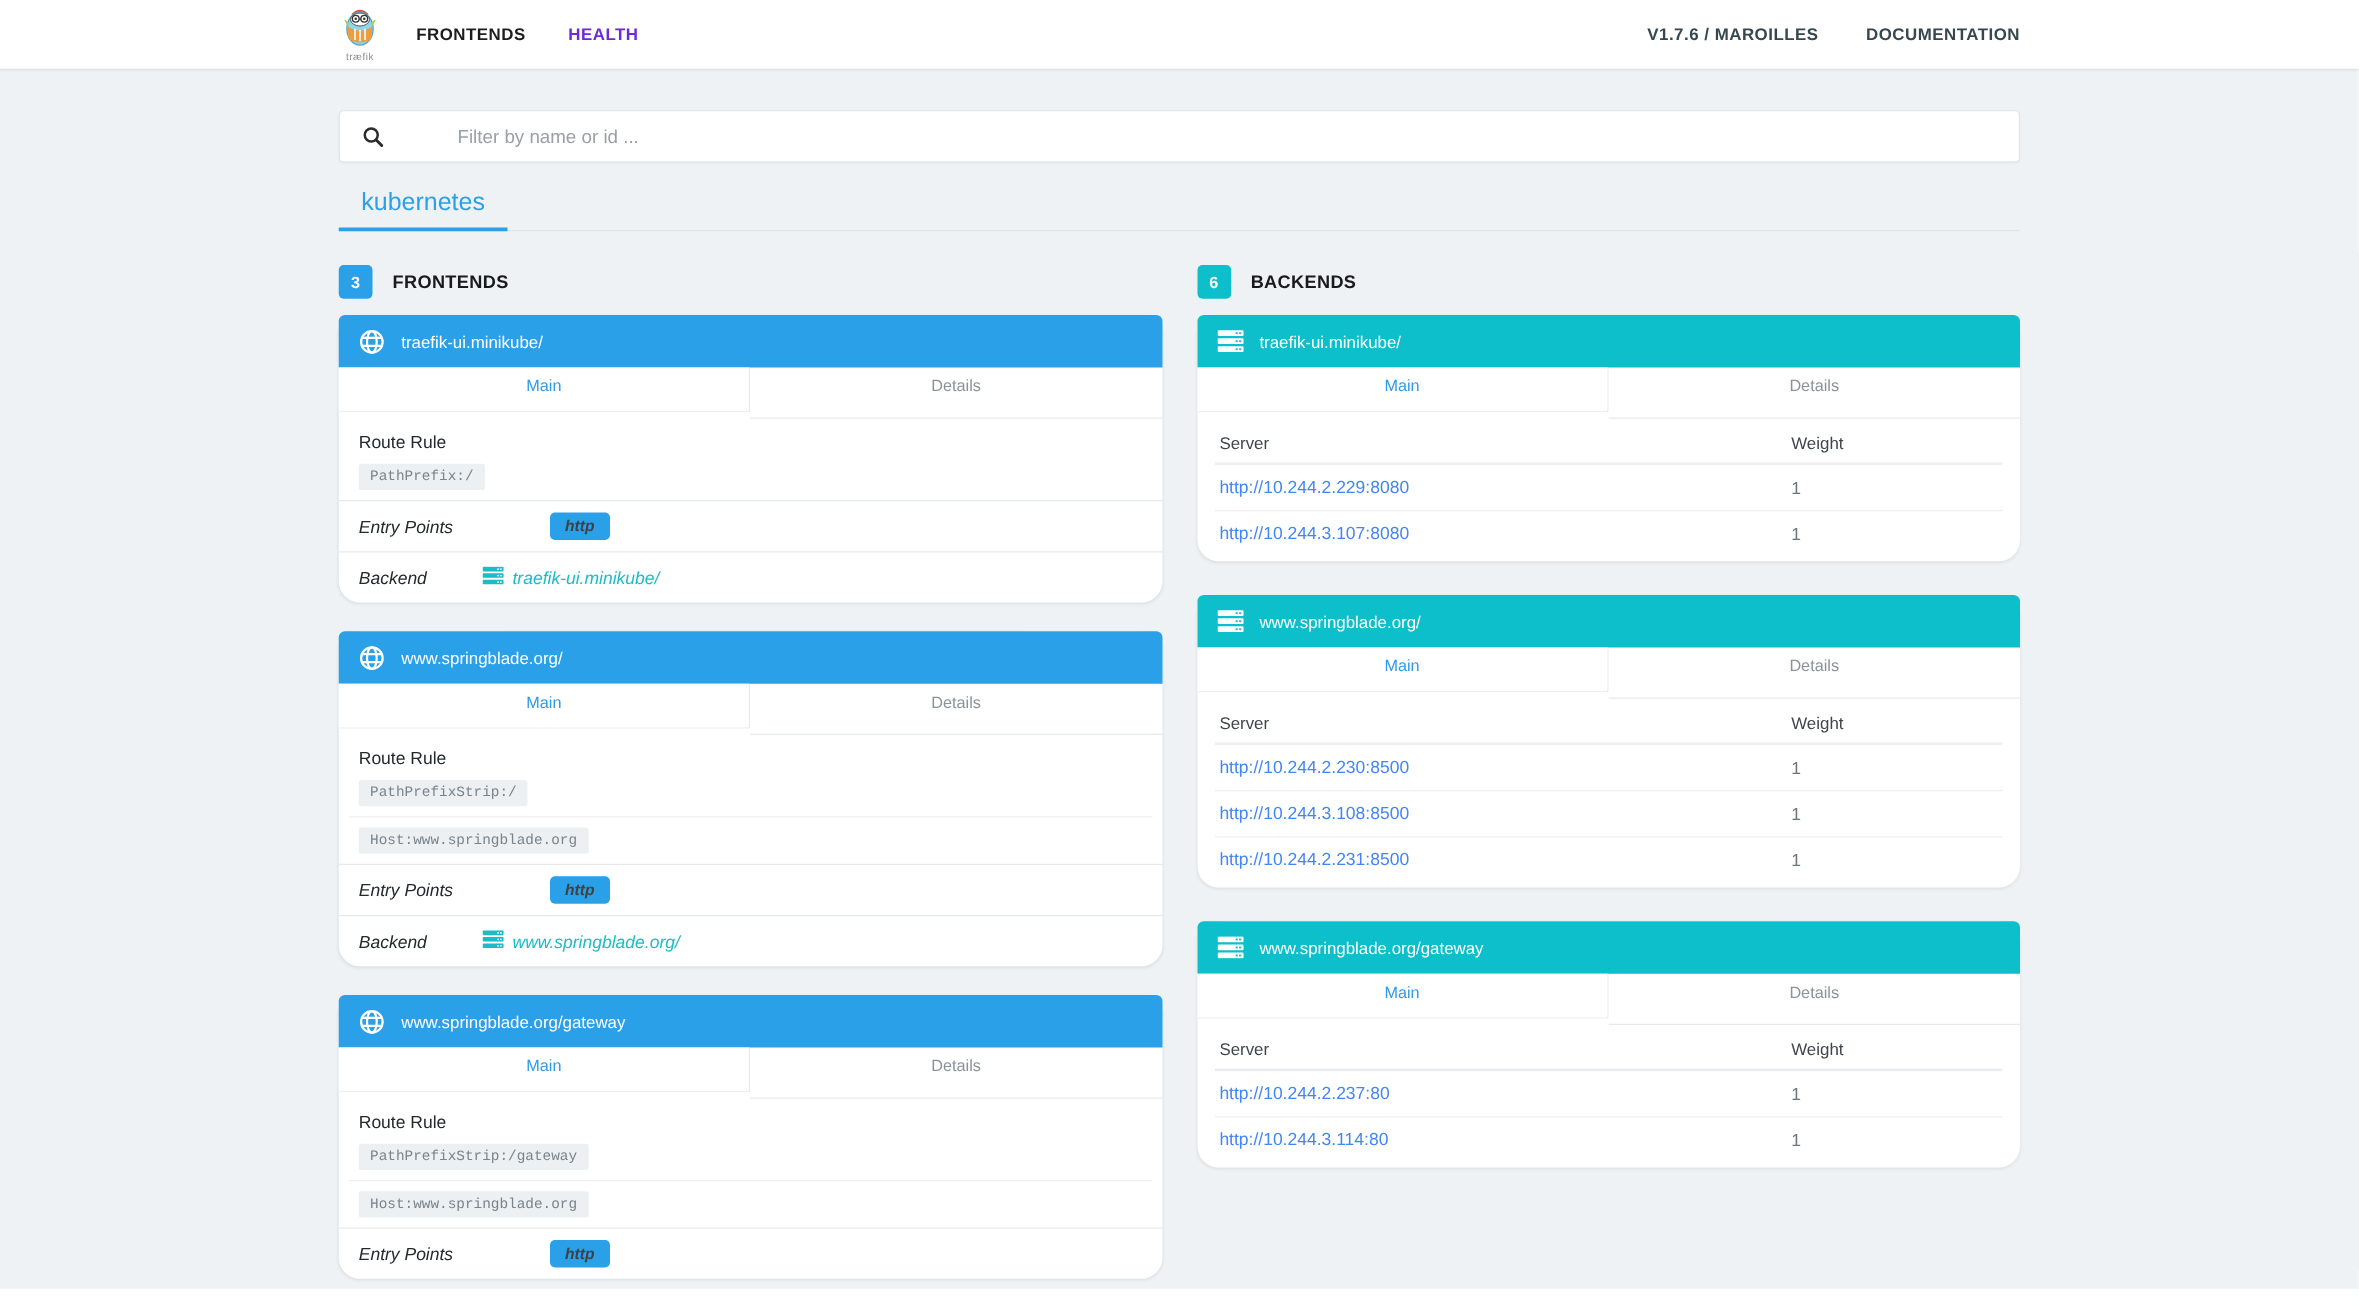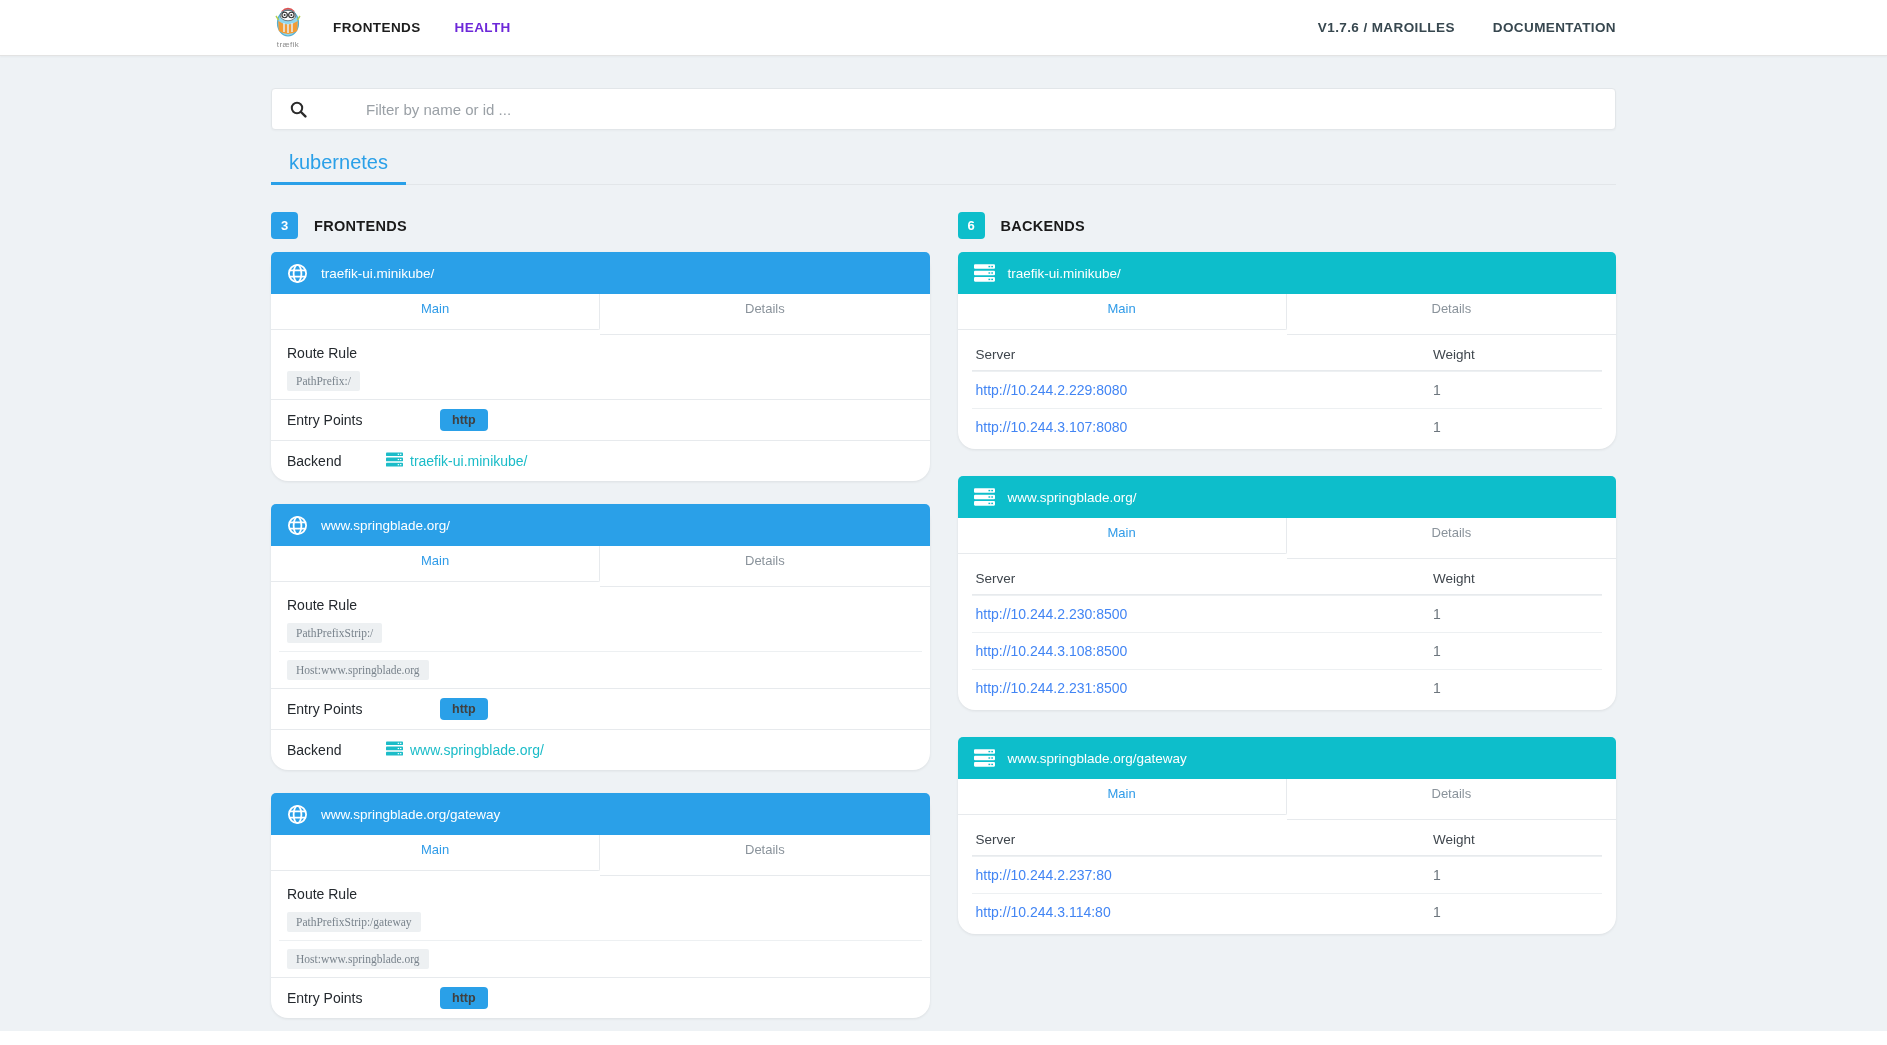--- a/index.html
+++ b/index.html
@@ -62,24 +62,24 @@
   .tab { width:50%; text-align:center; font-size:13px; line-height:29px; cursor:pointer; }
   .tab.active { height:36px; color:#2f9be8; background:#fff;
                 border-right:1px solid var(--hair); border-bottom:1px solid var(--hair);
                 border-radius:0 0 2px 0; }
   .tab.inactive { height:41px; color:#8a939b; border-bottom:1px solid var(--hair); }
 
   
   .rules-label { padding:10px 16px 2px; font-size:14px; color:#24292e; }
   .rule-row { margin:0 8px; padding:8px 8px; }
   .rule-row + .rule-row { border-top:1px solid #edf0f2; }
-  .rule-badge { display:inline-block; font-family:Liberation Serif, serif; font-size:11.5px;
+  .rule-badge { display:inline-block; font-family:Liberation Mono, monospace; font-size:11.5px;
                 color:#79838c; background:#edf0f2; padding:4px 9px; border-radius:2px; }
   .frow { border-top:1px solid var(--hair); display:flex; align-items:center;
-          padding:0 16px; height:41px; }
+          padding:0 16px; height:41px;font-style:italic; }
   .flabel { font-size:14px; color:#24292e; }
   .flabel.wide { width:153px; }
   .flabel.narrow { width:99px; }
   .pill { background:var(--blue); color:#404040; font-size:12.5px; font-weight:700;
           padding:5px 12px; border-radius:4px; line-height:1; }
   .backend-link { display:flex; align-items:center; gap:7px; color:#1bbcc8; font-size:14px;
                   text-decoration:none; cursor:pointer; }
   .backend-link .dots rect { fill:#fff; }
 
   

